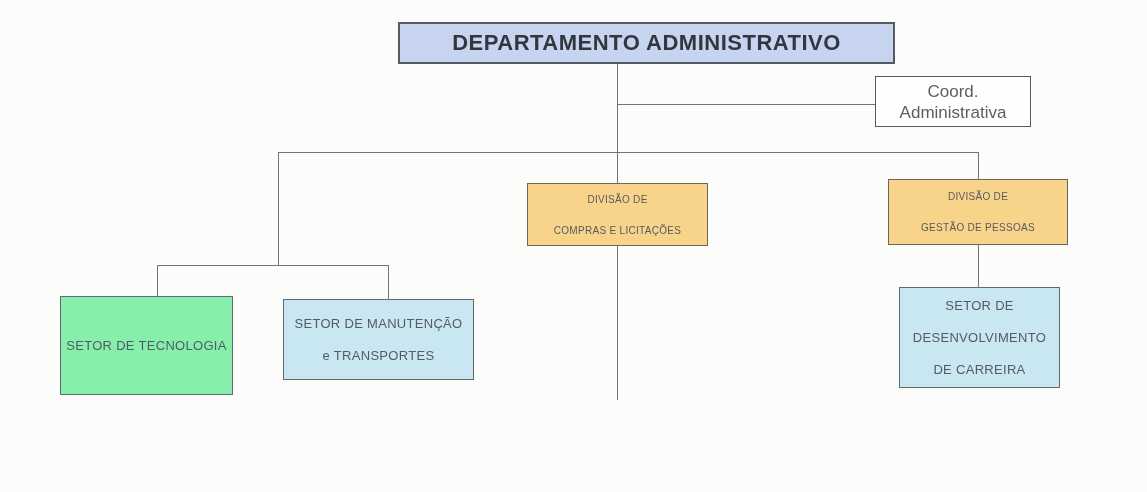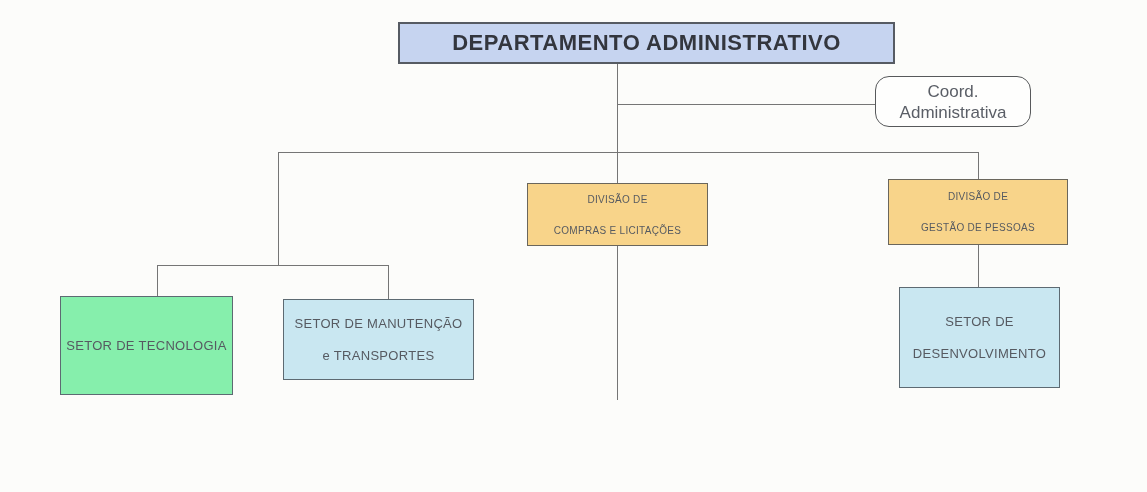--- a/index.html
+++ b/index.html
@@ -72,21 +72,21 @@
   <div class="connector v" style="left:157px;top:265px;height:31px;"></div>
   <div class="connector v" style="left:388px;top:265px;height:34px;"></div>
   <div class="connector v" style="left:978px;top:152px;height:27px;"></div>
   <div class="connector v" style="left:978px;top:245px;height:42px;"></div>
   <div class="connector v" style="left:617px;top:246px;height:154px;"></div>
 
   <div class="node root-node" style="left: 370px; top: 22px; width: 497px; height: 42px; background-color: rgb(198, 212, 240); margin-left: 28px;">
     <span class="line">DEPARTAMENTO ADMINISTRATIVO</span>
   </div>
 
-  <div class="node leaf-node" style="left: 875px; top: 76px; width: 156px; height: 51px; background-color: rgb(254, 254, 253); border-radius: 14px;">
+  <div class="node leaf-node" style="left: 875px; top: 76px; width: 156px; height: 51px; background-color: rgb(254, 254, 253);">
     <span class="line">Coord.</span>
     <span class="line">Administrativa</span>
   </div>
 
   <div class="node division-node" style="left: 527px; top: 183px; width: 181px; height: 63px; background-color: rgb(248, 212, 138);">
     <span class="line">DIVISÃO DE</span>
     <span class="line">COMPRAS E LICITAÇÕES</span>
   </div>
 
   <div class="node division-node" style="left: 888px; top: 179px; width: 180px; height: 66px; background-color: rgb(248, 212, 138);">
@@ -99,16 +99,17 @@
   </div>
 
   <div class="node sector-node" style="left: 283px; top: 299px; width: 191px; height: 81px; background-color: rgb(201, 231, 241); text-align: center;">
     <span class="line">SETOR DE MANUTENÇÃO</span>
     <span class="line">e TRANSPORTES</span>
   </div>
 
   <div class="node sector-node" style="left: 899px; top: 287px; width: 161px; height: 101px; background-color: rgb(201, 231, 241);">
     <span class="line">SETOR DE</span>
     <span class="line">DESENVOLVIMENTO</span>
+    <span class="line">DE CARREIRA</span>
   </div>
 
 
 </div>
 
 </body></html>

